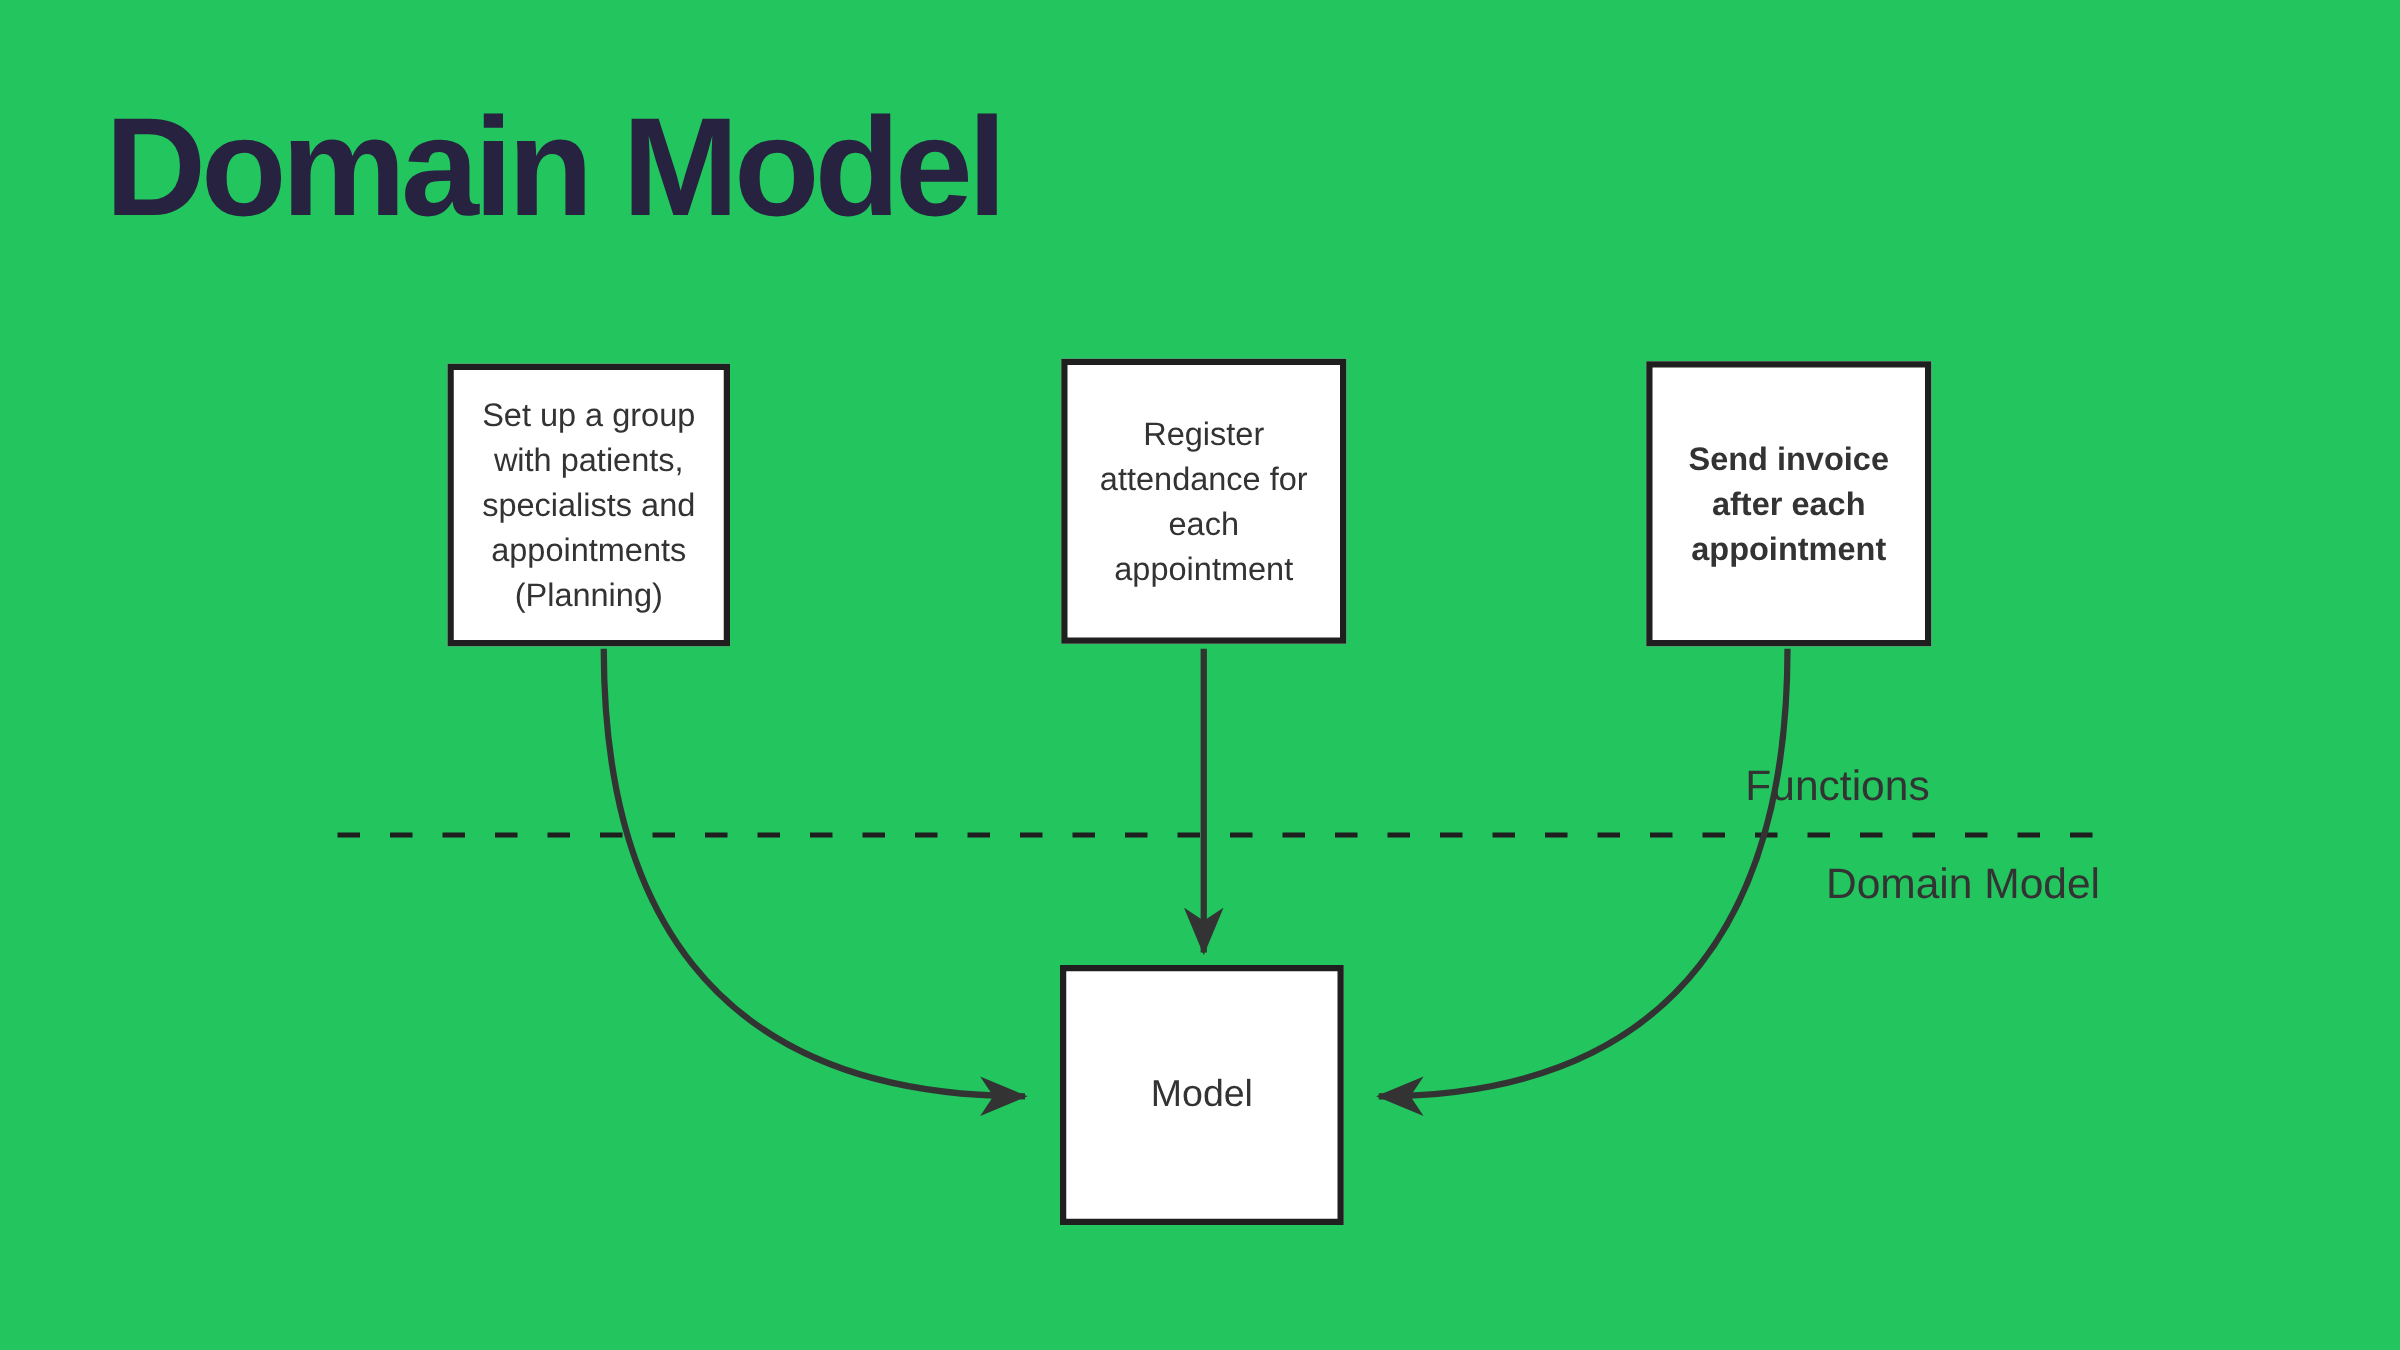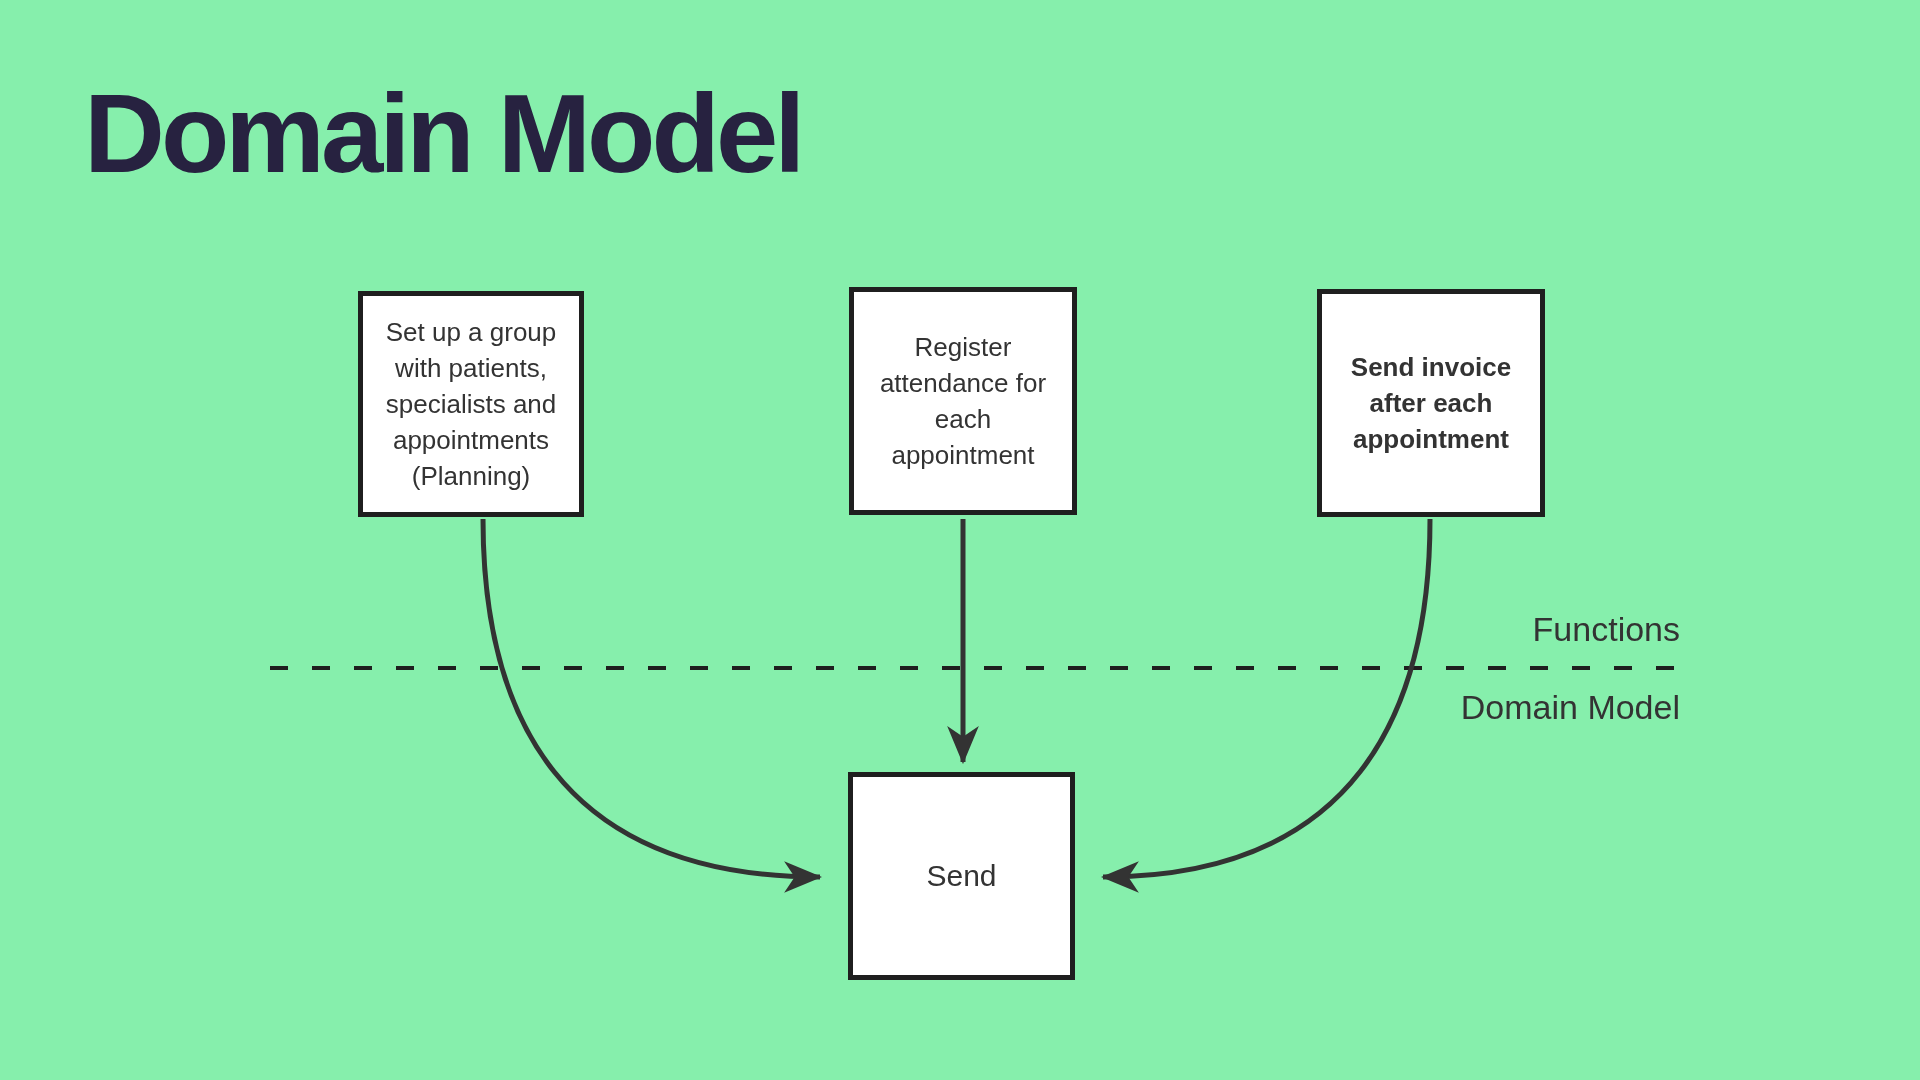--- a/index.html
+++ b/index.html
@@ -5,21 +5,21 @@
   html, body {
     margin: 0;
     padding: 0;
     background: #ffffff;
     font-family: "Liberation Sans", "DejaVu Sans", sans-serif;
   }
   .canvas {
     position: relative;
     width: 1920px;
     height: 1080px;
-    background: #86efac;
+    background: #22c55e;
     overflow: hidden;
   }
   .page-title {
     position: absolute;
     left: 84px;
     top: 72px;
     font-size: 112px;
     font-weight: bold;
     letter-spacing: -4px;
     color: #272240;
@@ -56,21 +56,21 @@
   .node-entity .node-label { font-size: 30px; }
   .divider-label {
     position: absolute;
     color: #333333;
     font-size: 34px;
     text-align: right;
     right: 240px;
     width: 420px;
     white-space: nowrap;
   }
-  .divider-label-above { top: 610px; }
+  .divider-label-above { top: 610px; text-align: center; }
   .divider-label-below { top: 688px; }
 </style>
 </head>
 <body>
 
 <div class="canvas">
 
   <div class="page-title">Domain Model</div>
 
   <svg class="connector-layer" viewBox="0 0 1920 1080" xmlns="http://www.w3.org/2000/svg">
@@ -104,20 +104,20 @@
 appointment</div>
   </div>
 
   <div class="node node-fn-3">
     <div class="node-label">Send invoice
 after each
 appointment</div>
   </div>
 
   <div class="node node-entity">
-    <div class="node-label">Send</div>
+    <div class="node-label">Model</div>
   </div>
 
   <div class="divider-label divider-label-above">Functions</div>
 
   <div class="divider-label divider-label-below">Domain Model</div>
 
 </div>
 
 </body></html>

